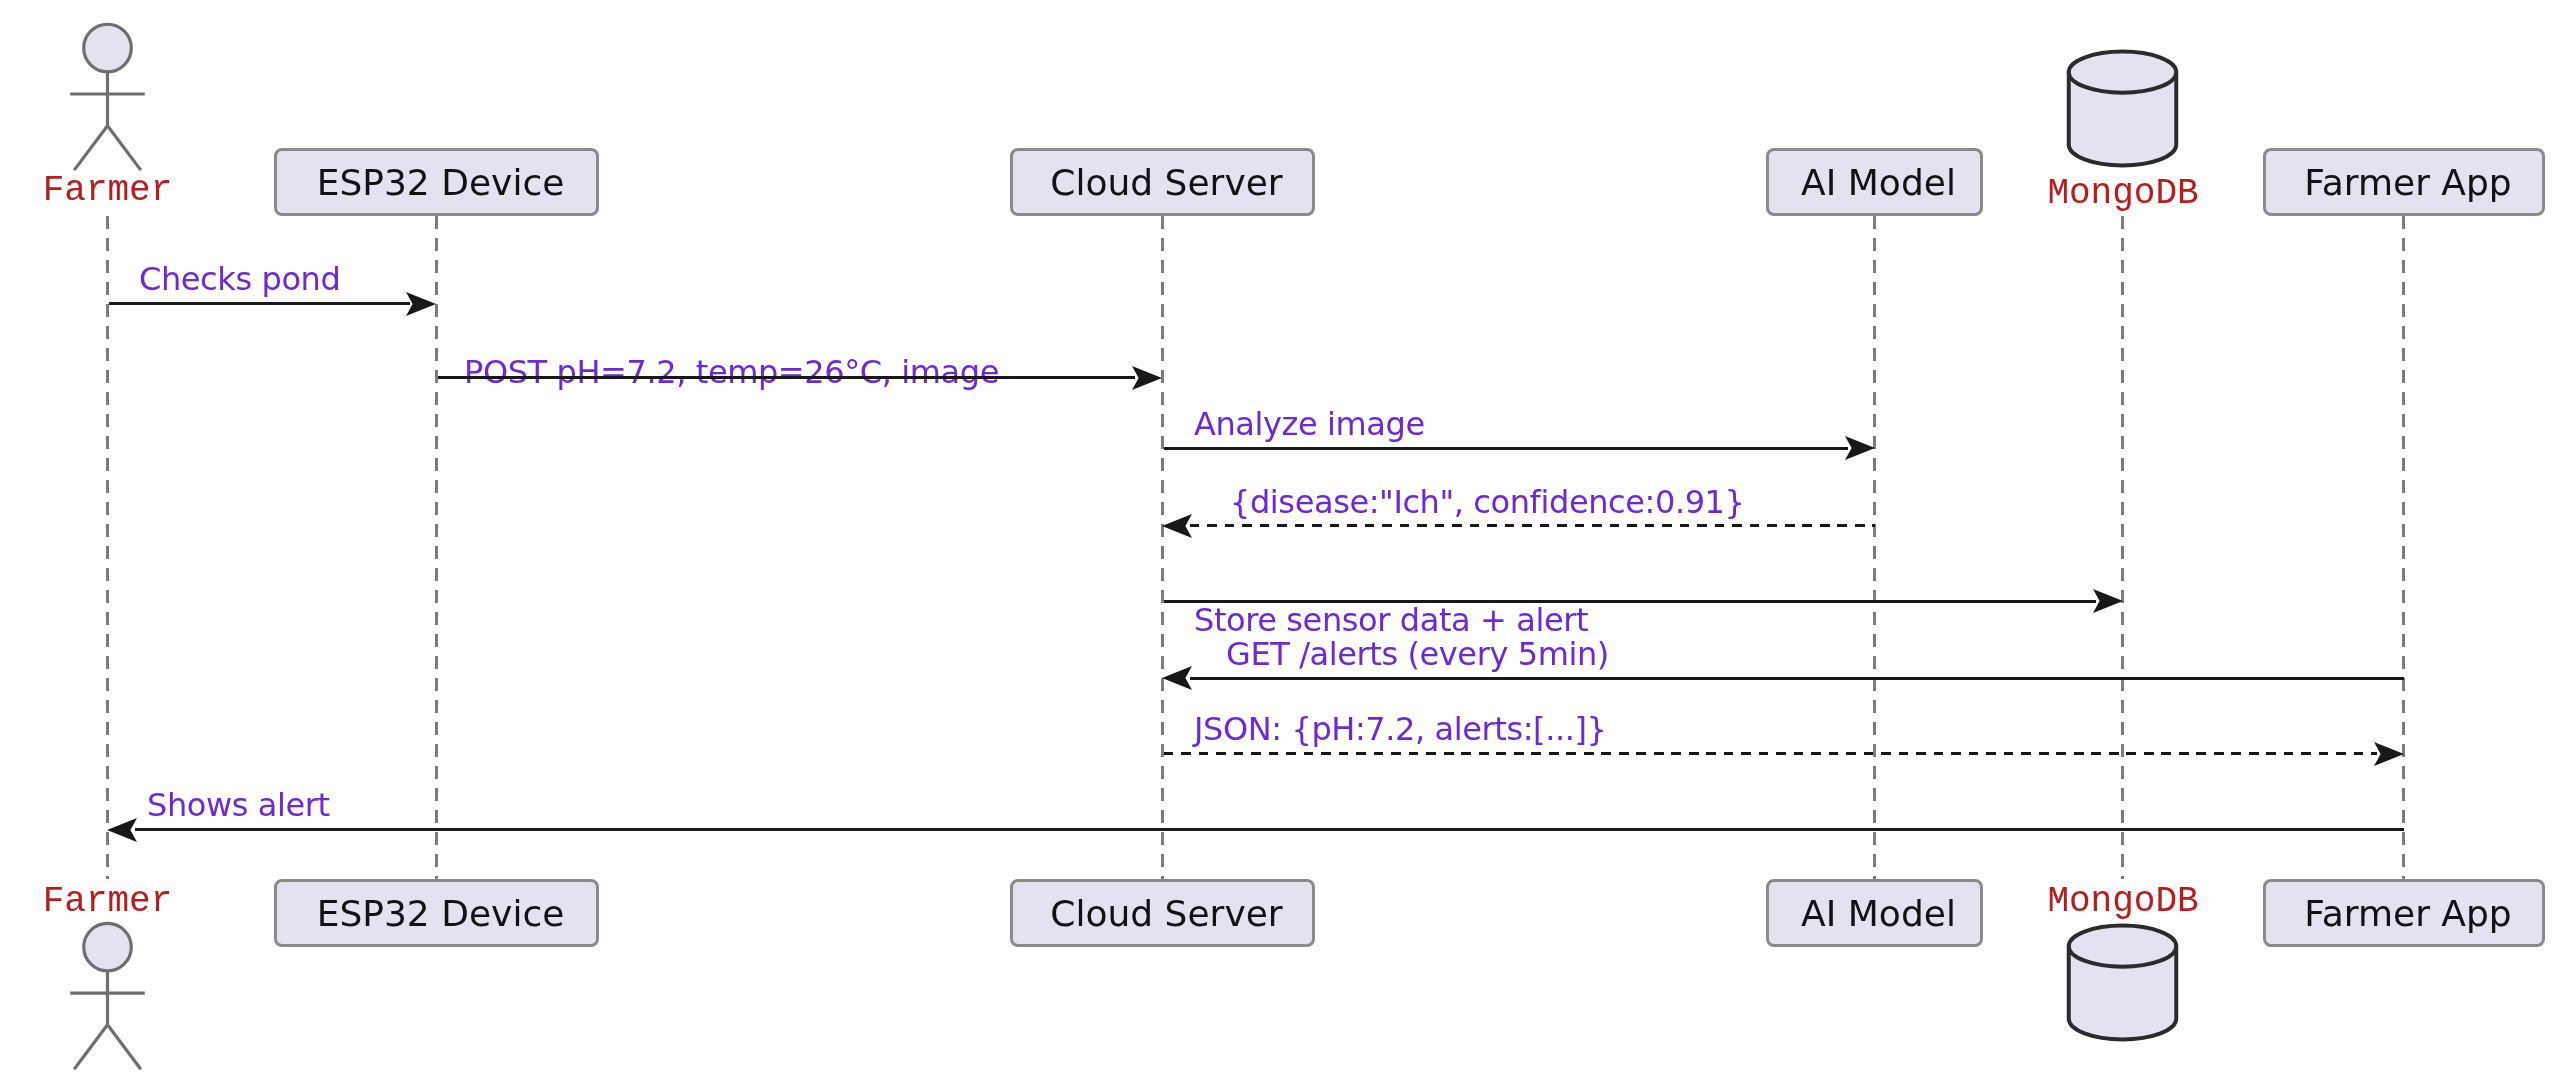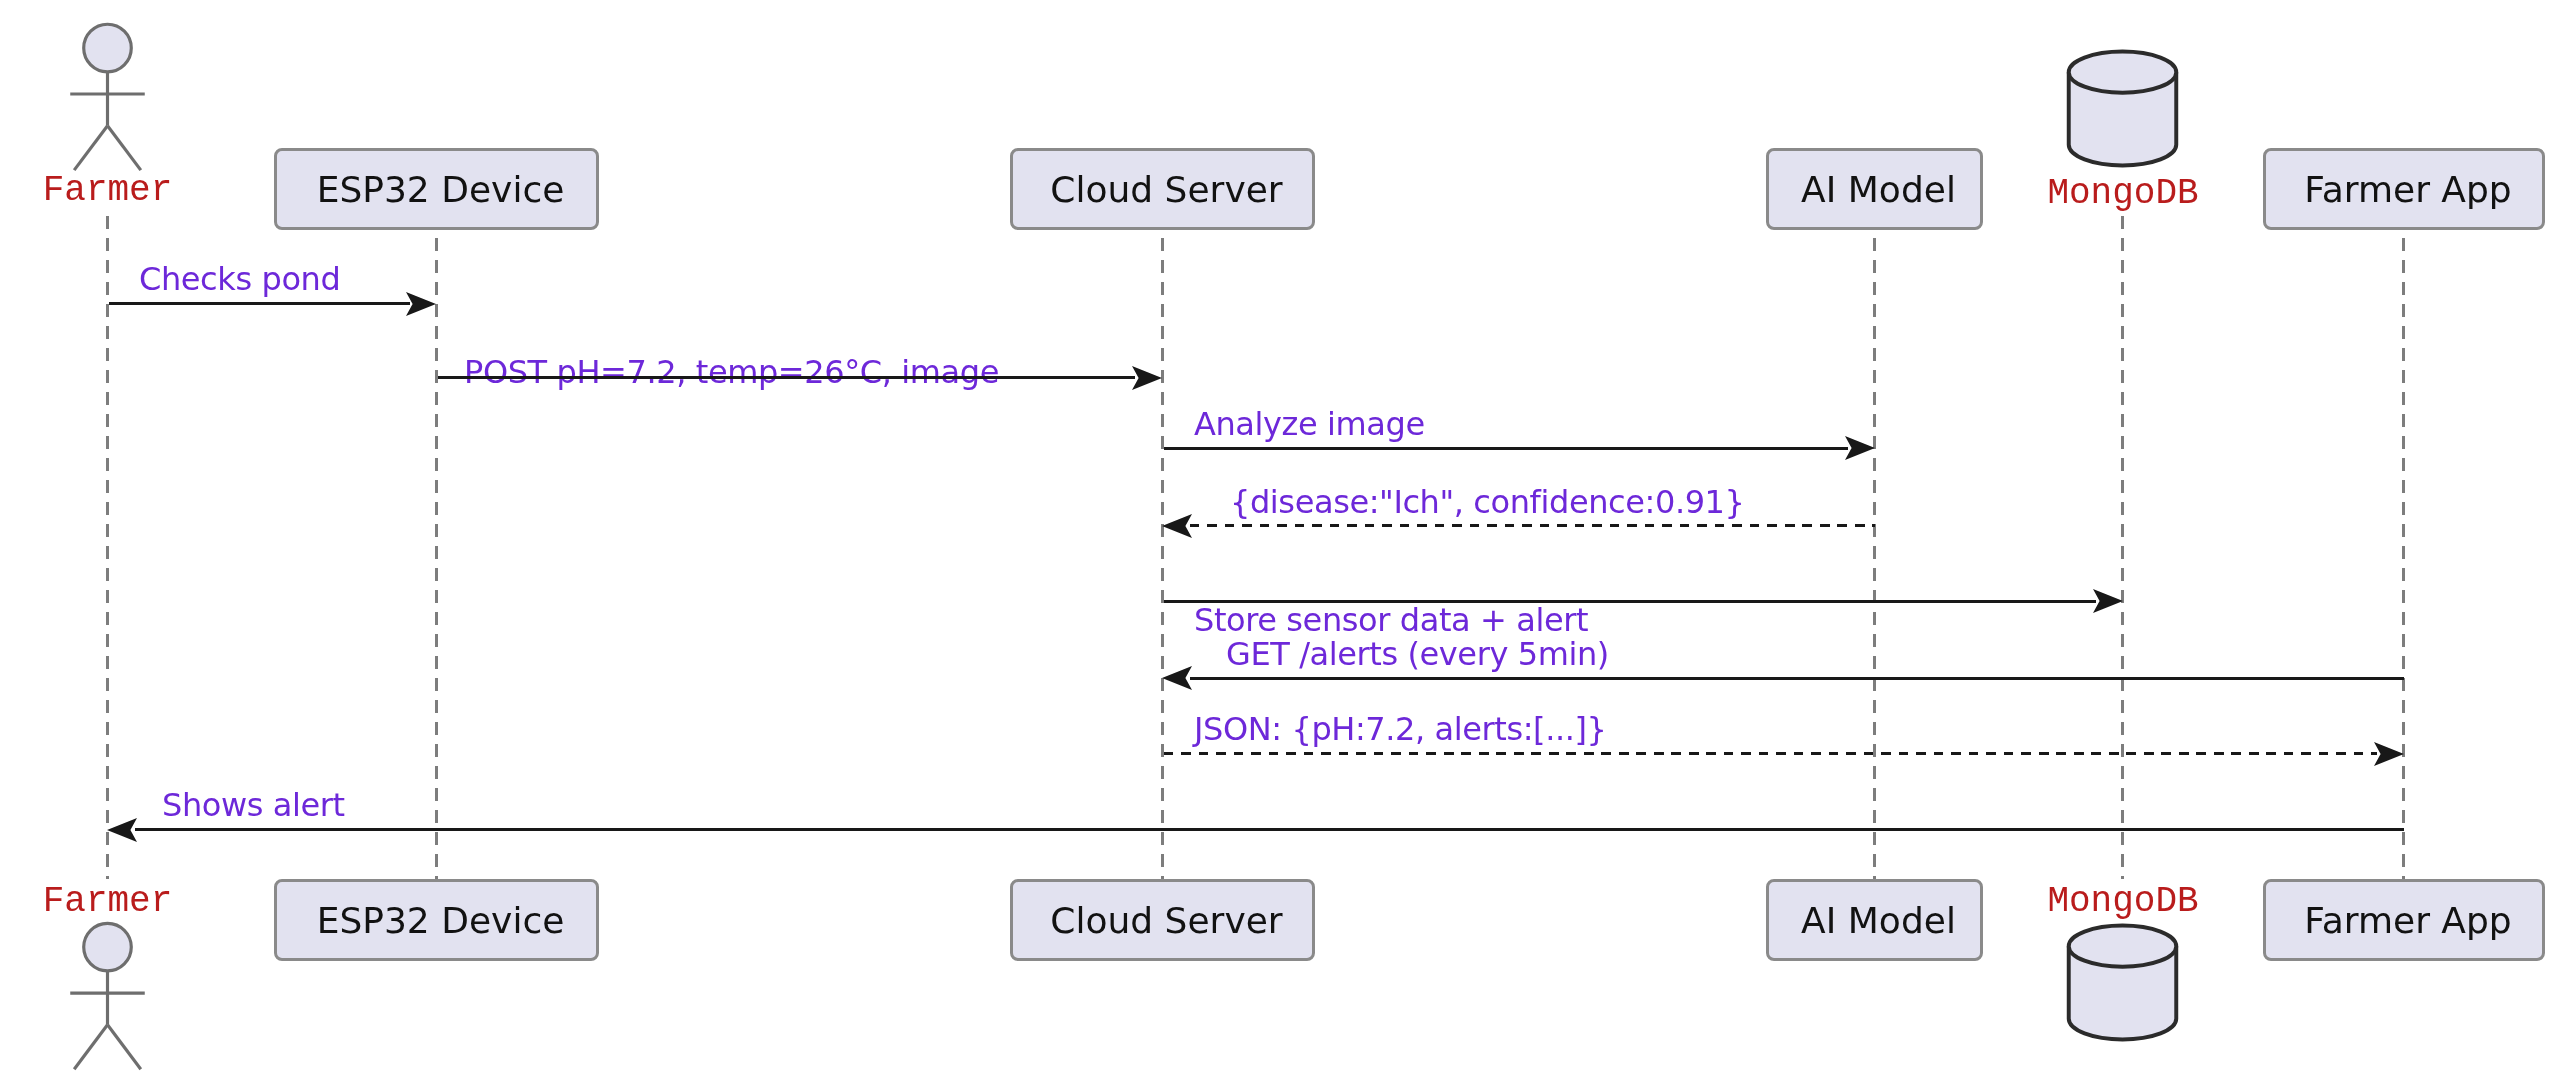--- a/index.html
+++ b/index.html
@@ -7,21 +7,21 @@
     position:relative;
     width:2576px; height:1081px;
     background:#ffffff;
     overflow:hidden;
     font-family:"DejaVu Sans","Liberation Sans",sans-serif;
     color:#121212;
   }
   
   .pbox {
     position:absolute;
-    height:82px;
+    height:68px;
     background:#E2E2F0;
     border:3.2px solid #8a8a8a;
     border-radius:8px;
     box-sizing:border-box;
     display:flex; align-items:center; justify-content:center;
     font-size:36px;
     color:#121212;
     white-space:nowrap;
     padding-left:8px;
   }
@@ -110,21 +110,21 @@
   #m5-head  { left:2093px; top:589px; }
   
   #m6-label { left:1226px; top:634px; }
   #m6-line  { left:1190px; top:677px; width:1214px; }
   #m6-head  { left:1162px; top:666px; }
   
   #m7-label { left:1194px; top:709px; }
   #m7-line  { left:1164px; top:752px; width:1213px; }
   #m7-head  { left:2374px; top:742px; }
   
-  #m8-label { left:162px; top:785px; }
+  #m8-label { left:147px; top:785px; }
   #m8-line  { left:135px; top:828px; width:2269px; }
   #m8-head  { left:107px; top:818px; }
 
   svg .shape { fill:#E2E2F0; }
 </style>
 </head>
 <body>
 
 <div class="diagram">
 

